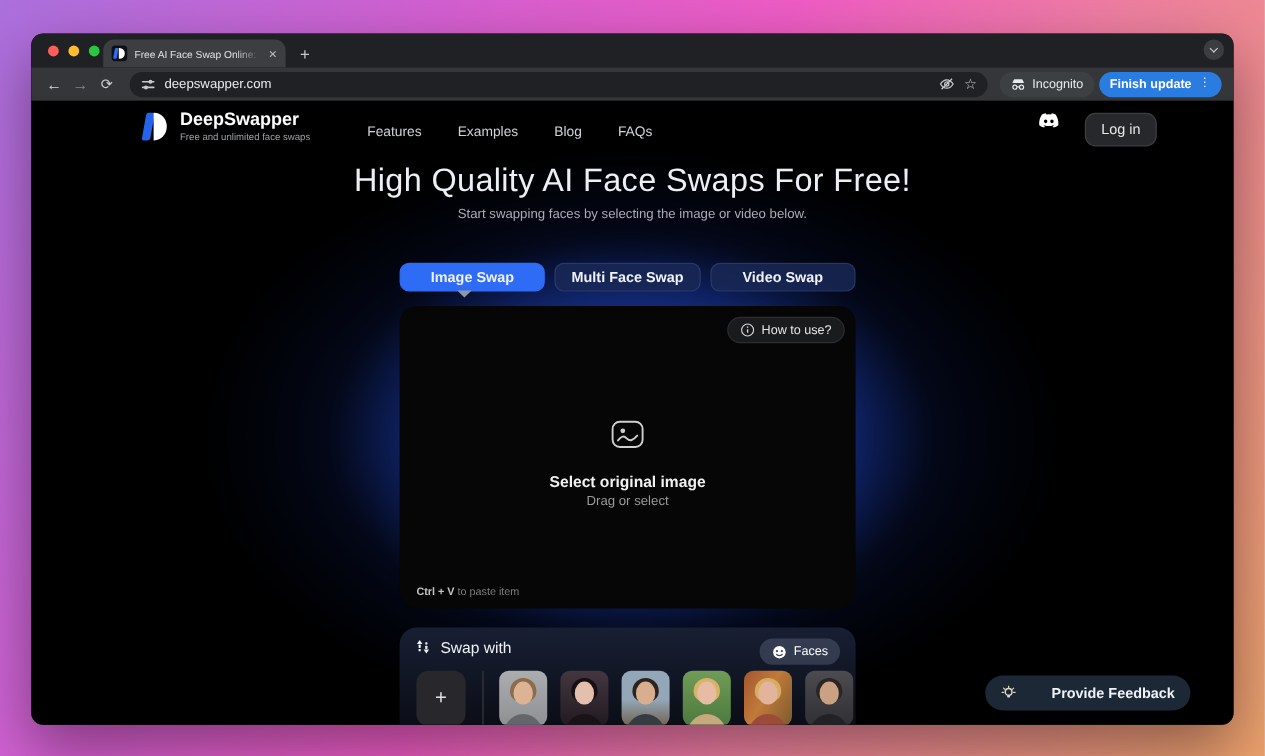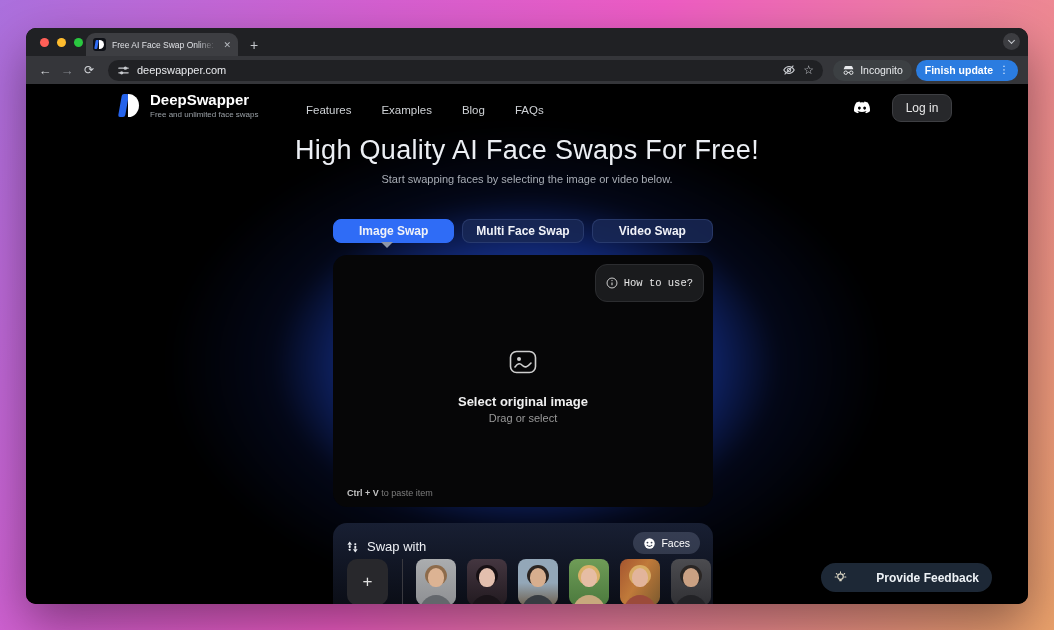--- a/index.html
+++ b/index.html
@@ -47,48 +47,48 @@
 
   .site-header { position:absolute; left:0; right:0; top:6px; height:36px; z-index:5; }
   .logo { position:absolute; left:94px; top:2px; display:flex; gap:10px; align-items:center; }
   .logo-mark { position:relative; width:20px; height:27px; flex:none; }
   .logo-mark i { position:absolute; left:0; top:2px; width:7px; height:23px; background:#2563eb; transform:skewX(-10deg); border-radius:2px; }
   .logo-mark u { position:absolute; left:8px; top:2px; width:11px; height:23px; background:#fff; border-radius:0 11px 11px 0/0 12px 12px 0; }
   .brand { font-size:15px; font-weight:bold; color:#fff; line-height:1.1; }
   .tagline { font-size:8px; color:#9aa0a6; margin-top:1px; }
   .main-nav { position:absolute; left:280px; top:14px; display:flex; gap:30px; }
   .nav-item { font-size:11.5px; color:#cfd2d6; }
-  .header-right { position:absolute; right:76px; top:4px; display:flex; align-items:center; gap:21px; }
+  .header-right { position:absolute; right:64px; top:4px; display:flex; gap:21px; }
   .login-btn { width:60px; height:28px; border-radius:9px; background:#27282b; border:1px solid #3e3f43;
     color:#e8e8e8; font-size:12px; display:flex; align-items:center; justify-content:center; }
 
   .hero-title { position:absolute; top:51px; left:0; right:0; text-align:center; z-index:4;
     font-size:27px; font-weight:500; color:#eceff4; letter-spacing:.3px; }
   .hero-sub { position:absolute; top:89px; left:0; right:0; text-align:center; z-index:4; font-size:11px; color:#a8adb5; }
 
   .swap-tabs { position:absolute; left:307px; top:135px; width:380px; display:flex; gap:8px; z-index:4; }
   .swap-tab { flex:1; height:24px; border-radius:8px; background:rgba(25,40,86,.85); border:1px solid rgba(95,120,185,.25);
     color:#f0f2f8; font-size:12px; font-weight:600; display:flex; align-items:center; justify-content:center; }
   .swap-tab.active { background:#2f6cf6; border-color:#2f6cf6; }
   .tab-pointer { position:absolute; left:355px; top:158px; width:0; height:0; z-index:4;
     border-left:6px solid transparent; border-right:6px solid transparent; border-top:6px solid #8e97a8; }
 
   .upload-card { position:absolute; left:307px; top:171px; width:380px; height:252px; background:#060607; border-radius:14px; z-index:3; }
-  .howto { position:absolute; right:9px; top:9px; height:38px; border-radius:12px; background:#1a1b1d; border:1px solid #2c2d30;
-    display:flex; align-items:center; gap:6px; padding:0 10px;font-family:Liberation Mono, monospace; }
+  .howto { position:absolute; right:9px; top:9px; height:22px; border-radius:12px; background:#1a1b1d; border:1px solid #2c2d30;
+    display:flex; align-items:center; gap:6px; padding:0 10px; }
   .howto span { font-size:10.5px; color:#e6e6e6; }
   .select-block { position:absolute; left:0; right:0; top:95px; text-align:center; }
   .sel-title { font-size:13px; font-weight:bold; color:#f0f0f0; margin-top:20px; }
   .sel-sub { font-size:11px; color:#9a9a9a; margin-top:3px; }
   .paste-hint { position:absolute; left:14px; bottom:9px; font-size:9px; color:#7d7d7d; }
   .paste-hint b { color:#c4c4c4; }
 
   .swap-panel { position:absolute; left:307px; top:439px; width:380px; height:100px; z-index:3;
     border-radius:14px; background:linear-gradient(#181f33, #0b0e17 80%); }
-  .panel-head { display:flex; align-items:flex-end; padding:9px 13px 0 13px; }
+  .panel-head { display:flex; align-items:flex-start; padding:9px 13px 0 13px; }
   .panel-title { font-size:13px; color:#eef0f5; margin-left:8px; flex:1; }
   .faces-pill { height:22px; border-radius:12px; background:rgba(125,136,162,.3); display:flex; align-items:center; gap:5px; padding:0 10px; }
   .faces-pill span { font-size:10.5px; color:#fff; }
   .faces-row { position:absolute; left:14px; top:36px; display:flex; align-items:flex-start; }
   .add-face { width:41px; height:46px; border-radius:10px; background:#28282c; color:#e0e0e0; font-size:17px;
     display:flex; align-items:center; justify-content:center; flex:none; }
   .face-divider { width:1px; height:46px; background:#3a3a40; margin:0 13px 0 14px; flex:none; }
   .thumbs { display:flex; gap:11px; }
   .face-thumb { position:relative; width:40px; height:46px; border-radius:8px; overflow:hidden; flex:none; }
   .f-hair { position:absolute; top:6px; left:50%; transform:translateX(-50%); width:22px; height:20px; border-radius:11px 11px 9px 9px; }

